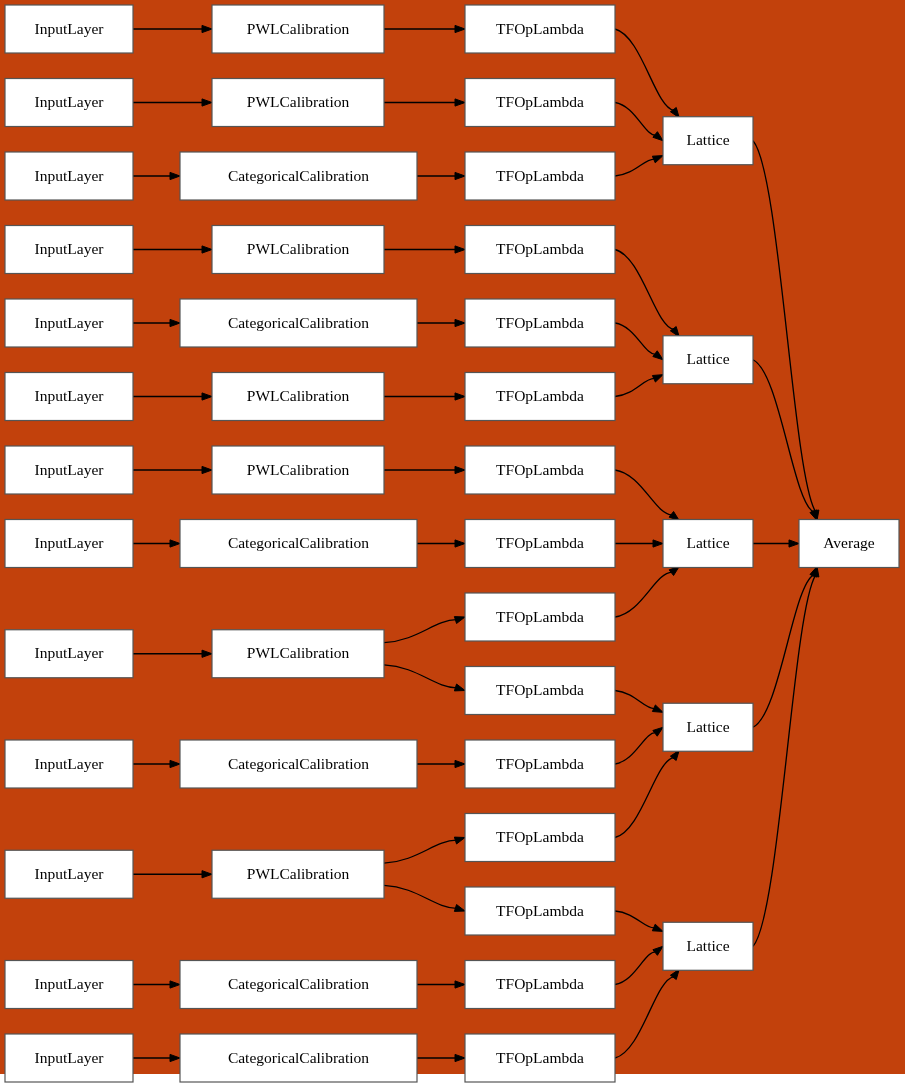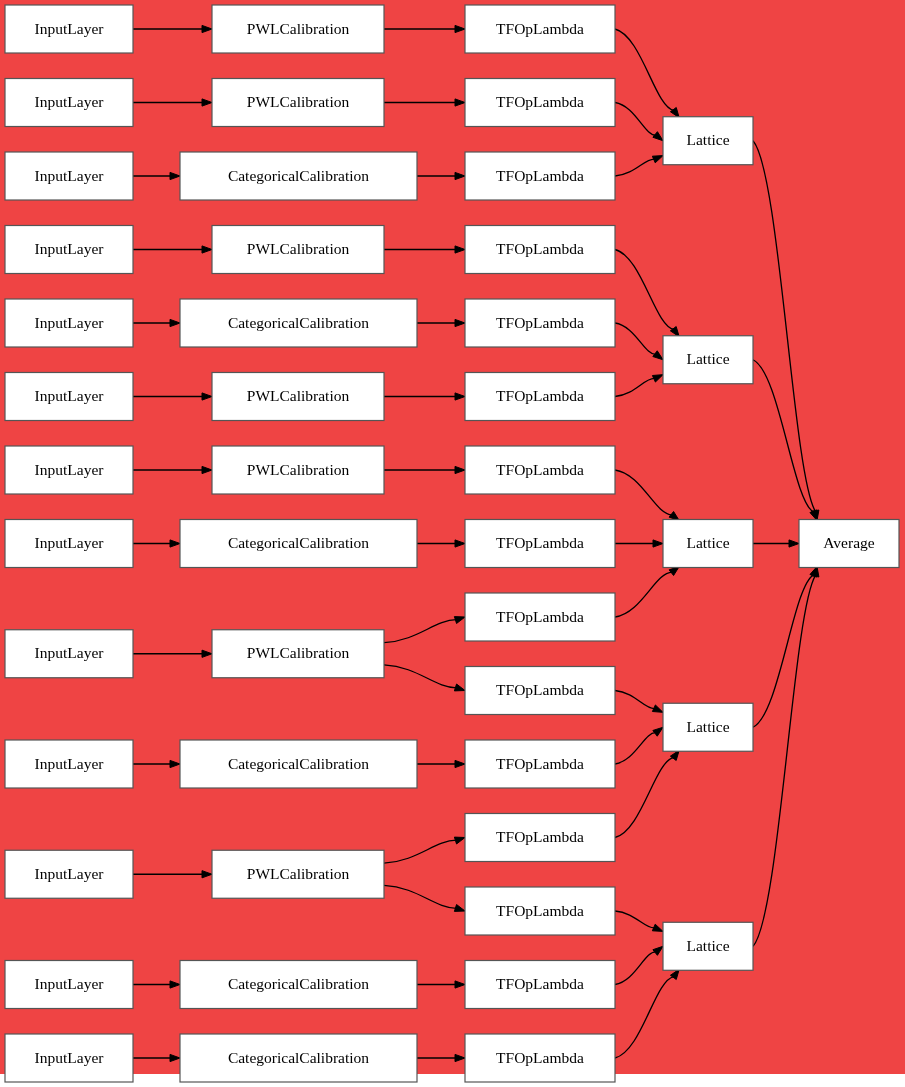--- a/index.html
+++ b/index.html
@@ -1,18 +1,18 @@
 <!DOCTYPE html>
 <html><head>
 <meta charset="utf-8">
 <style>
   html,body{margin:0;padding:0;background:#ffffff;}
   body{width:905px;height:1087px;overflow:hidden;
        font-family:"Liberation Serif","DejaVu Serif",serif;}
-  #stage{position:relative;width:905px;height:1074px;background:#ef4444;}
+  #stage{position:relative;width:905px;height:1074px;background:#c2410c;}
   svg#graph{position:absolute;left:0;top:0;width:905px;height:1087px;display:block;}
   .node rect{fill:#ffffff;stroke:#555555;stroke-width:1.2px;}
   .node text{font-family:"Liberation Serif","DejaVu Serif",serif;
              font-size:15.5px;fill:#000000;text-anchor:middle;dominant-baseline:middle;}
   .edge path{fill:none;stroke:#000000;stroke-width:1.3px;}
   .edge polygon{fill:#000000;stroke:#000000;stroke-width:1px;}
 </style>
 </head>
 <body>
 

